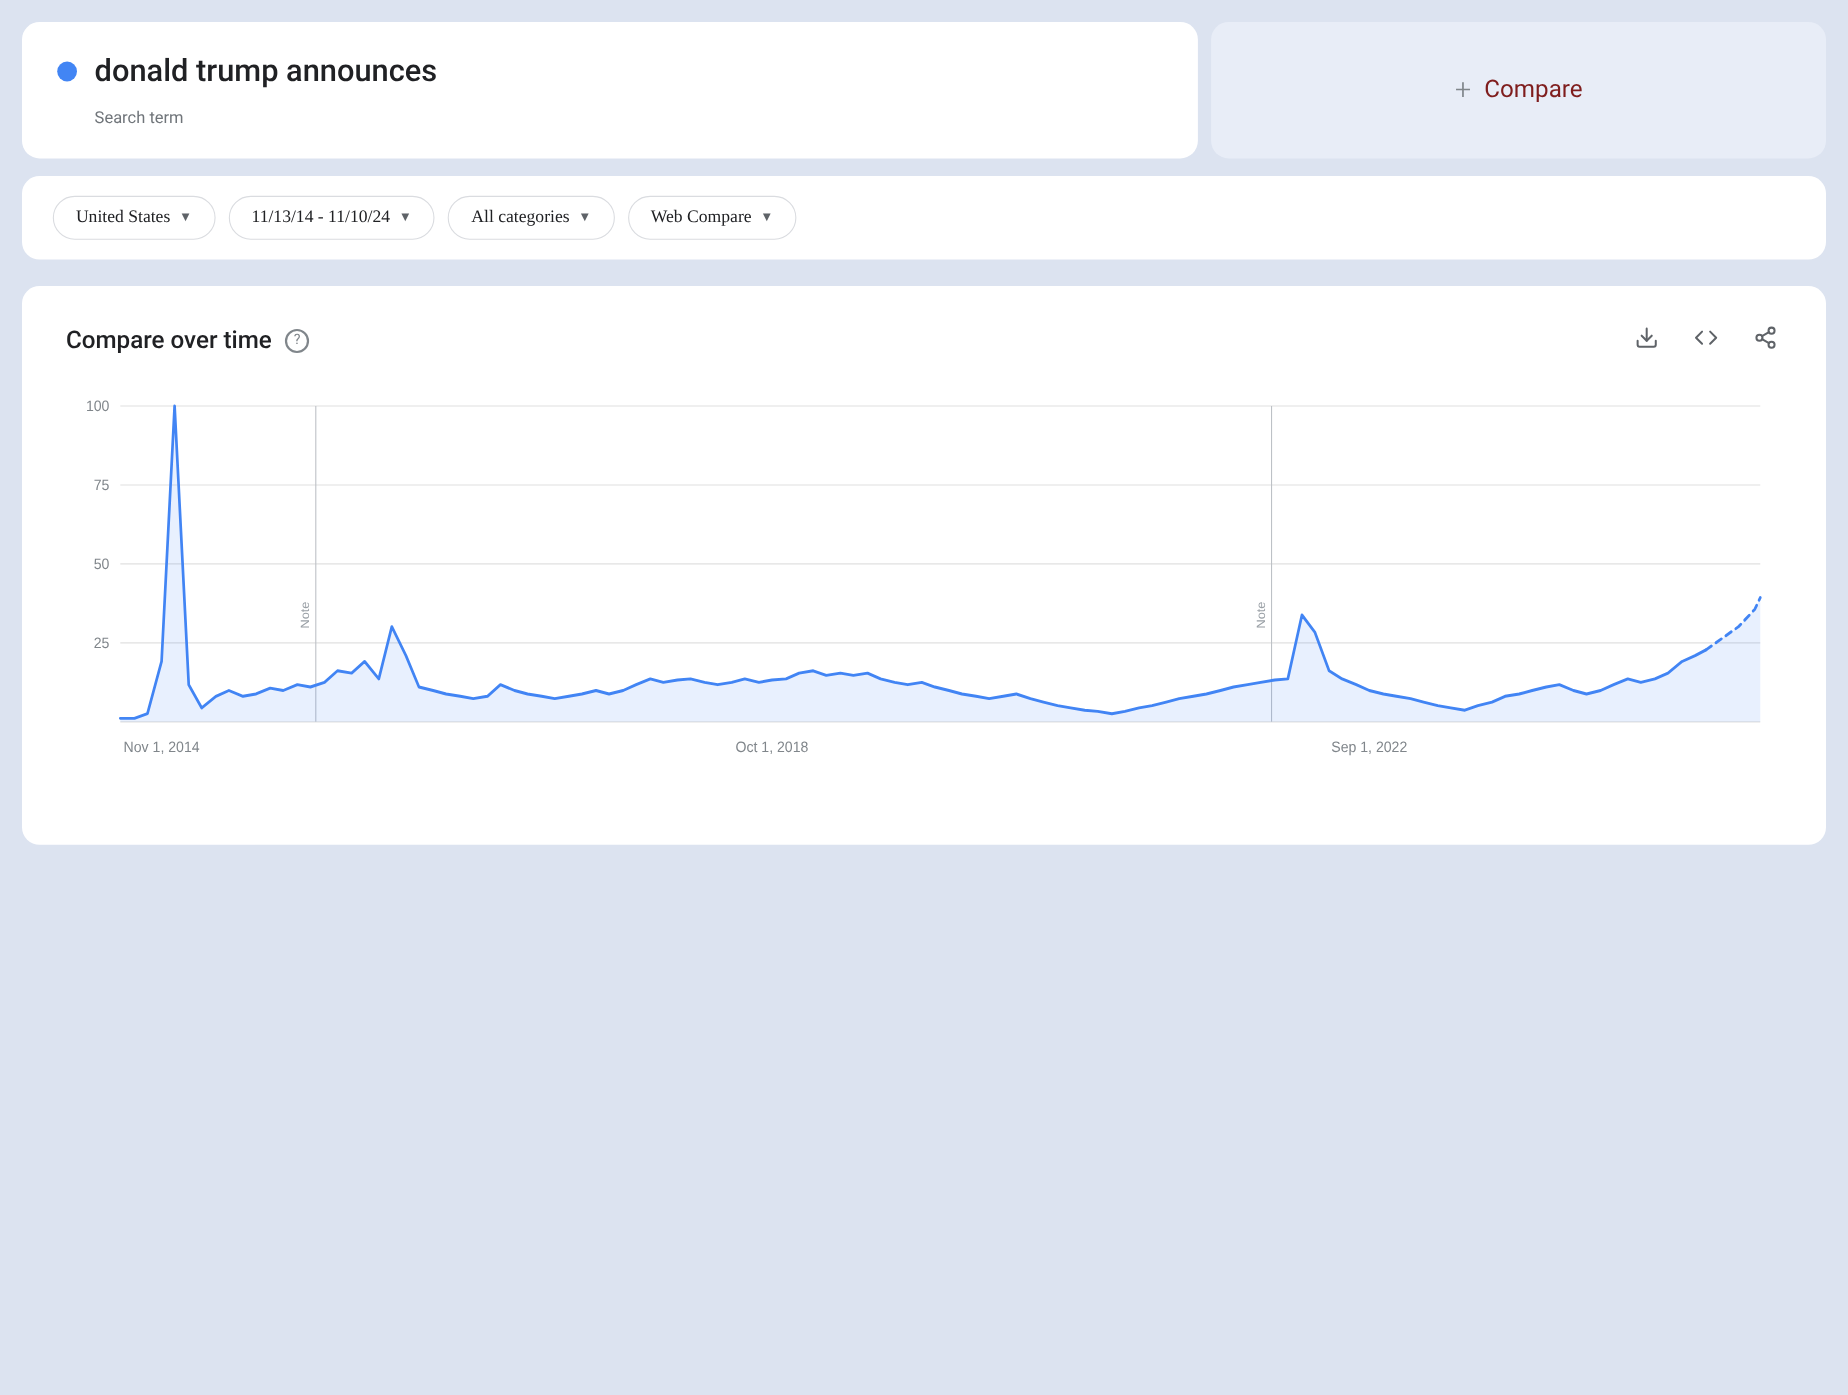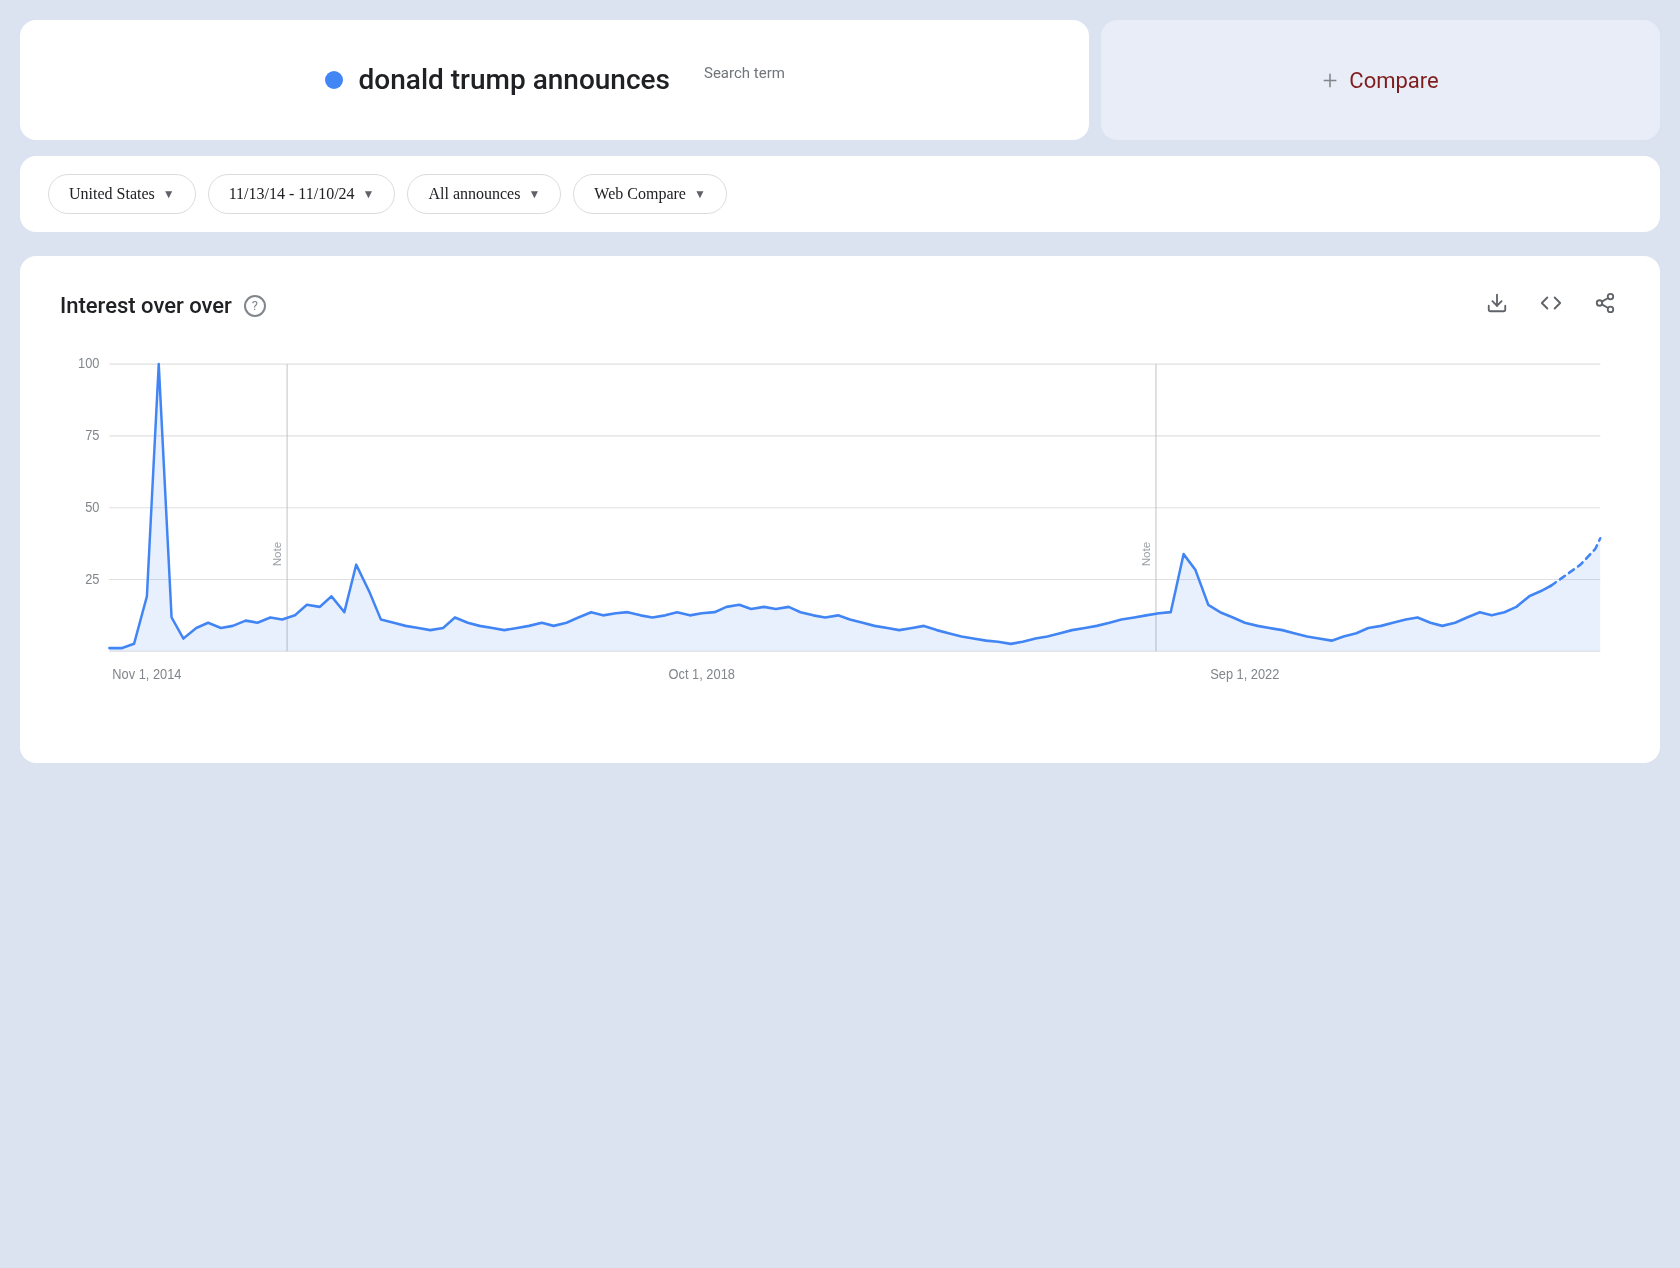--- a/index.html
+++ b/index.html
@@ -14,21 +14,21 @@
       display: flex;
       gap: 12px;
       margin-bottom: 16px;
     }
     .search-term-card {
       background: #fff;
       border-radius: 16px;
       padding: 28px 32px;
       flex: 1.8;
       display: flex;
-      flex-direction: row;
+      flex-direction: column;
       justify-content: center;
     }
     .search-term-row {
       display: flex;
       align-items: center;
       gap: 16px;
     }
     .blue-dot {
       width: 18px;
       height: 18px;
@@ -179,33 +179,33 @@
 <div class="filters-card">
   <button class="filter-btn">
     <span>United States</span>
     <span class="chevron">▼</span>
   </button>
   <button class="filter-btn">
     <span>11/13/14 - 11/10/24</span>
     <span class="chevron">▼</span>
   </button>
   <button class="filter-btn">
-    <span>All announces</span>
+    <span>All categories</span>
     <span class="chevron">▼</span>
   </button>
   <button class="filter-btn">
     <span>Web Compare</span>
     <span class="chevron">▼</span>
   </button>
 </div>
 
 <div class="chart-card">
   <div class="chart-header">
     <div class="chart-title-row">
-      <span class="chart-title">Interest over over</span>
+      <span class="chart-title">Compare over time</span>
       <div class="help-circle">
         <span>?</span>
       </div>
     </div>
     <div class="chart-actions">
       <button class="chart-action-btn">
         <svg width="22" height="22" viewBox="0 0 24 24" fill="none" stroke="#5f6368" stroke-width="2" stroke-linecap="round" stroke-linejoin="round">
           <path d="M21 15v4a2 2 0 0 1-2 2H5a2 2 0 0 1-2-2v-4"></path>
           <polyline points="7 10 12 15 17 10"></polyline>
           <line x1="12" y1="15" x2="12" y2="3"></line>

